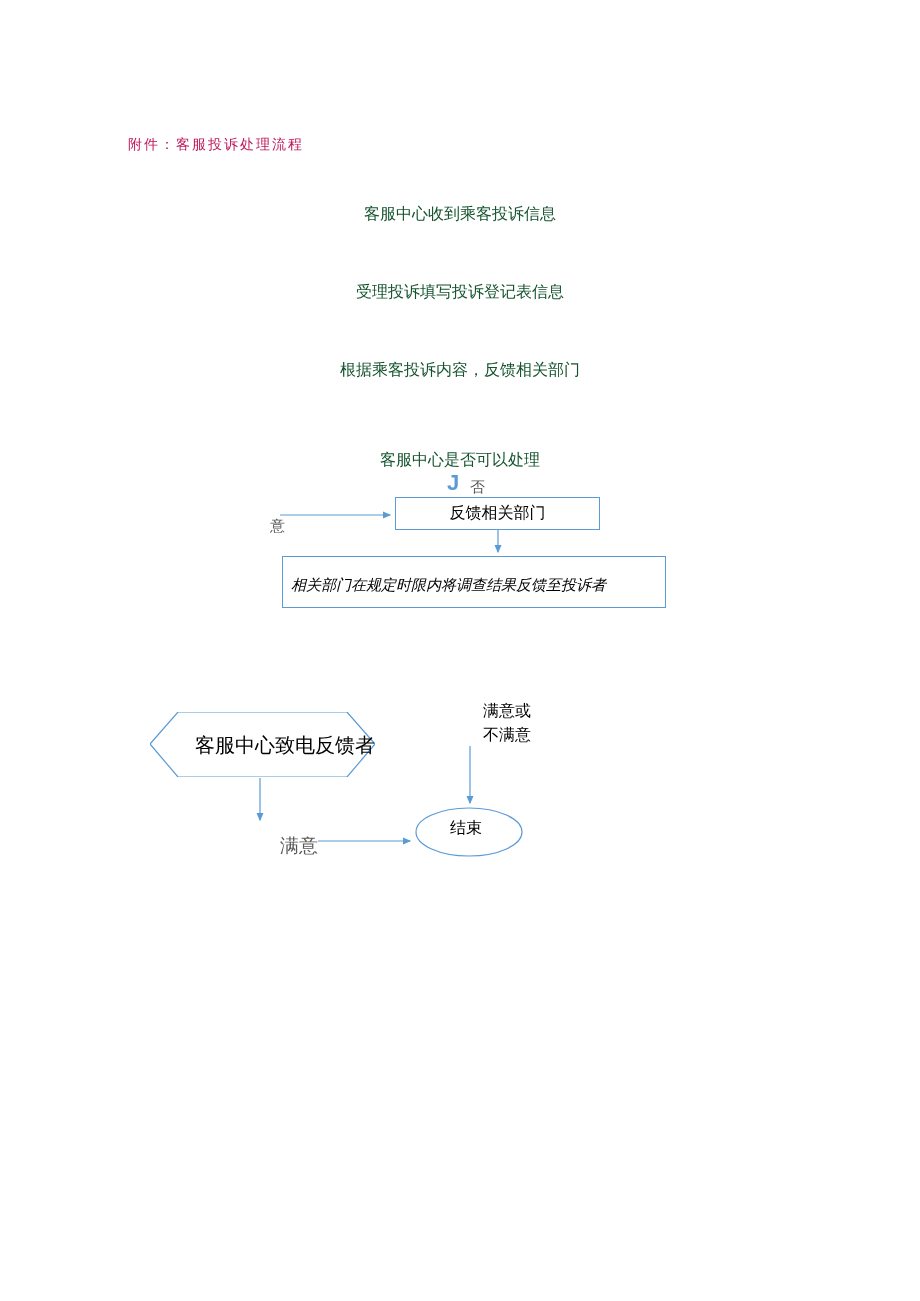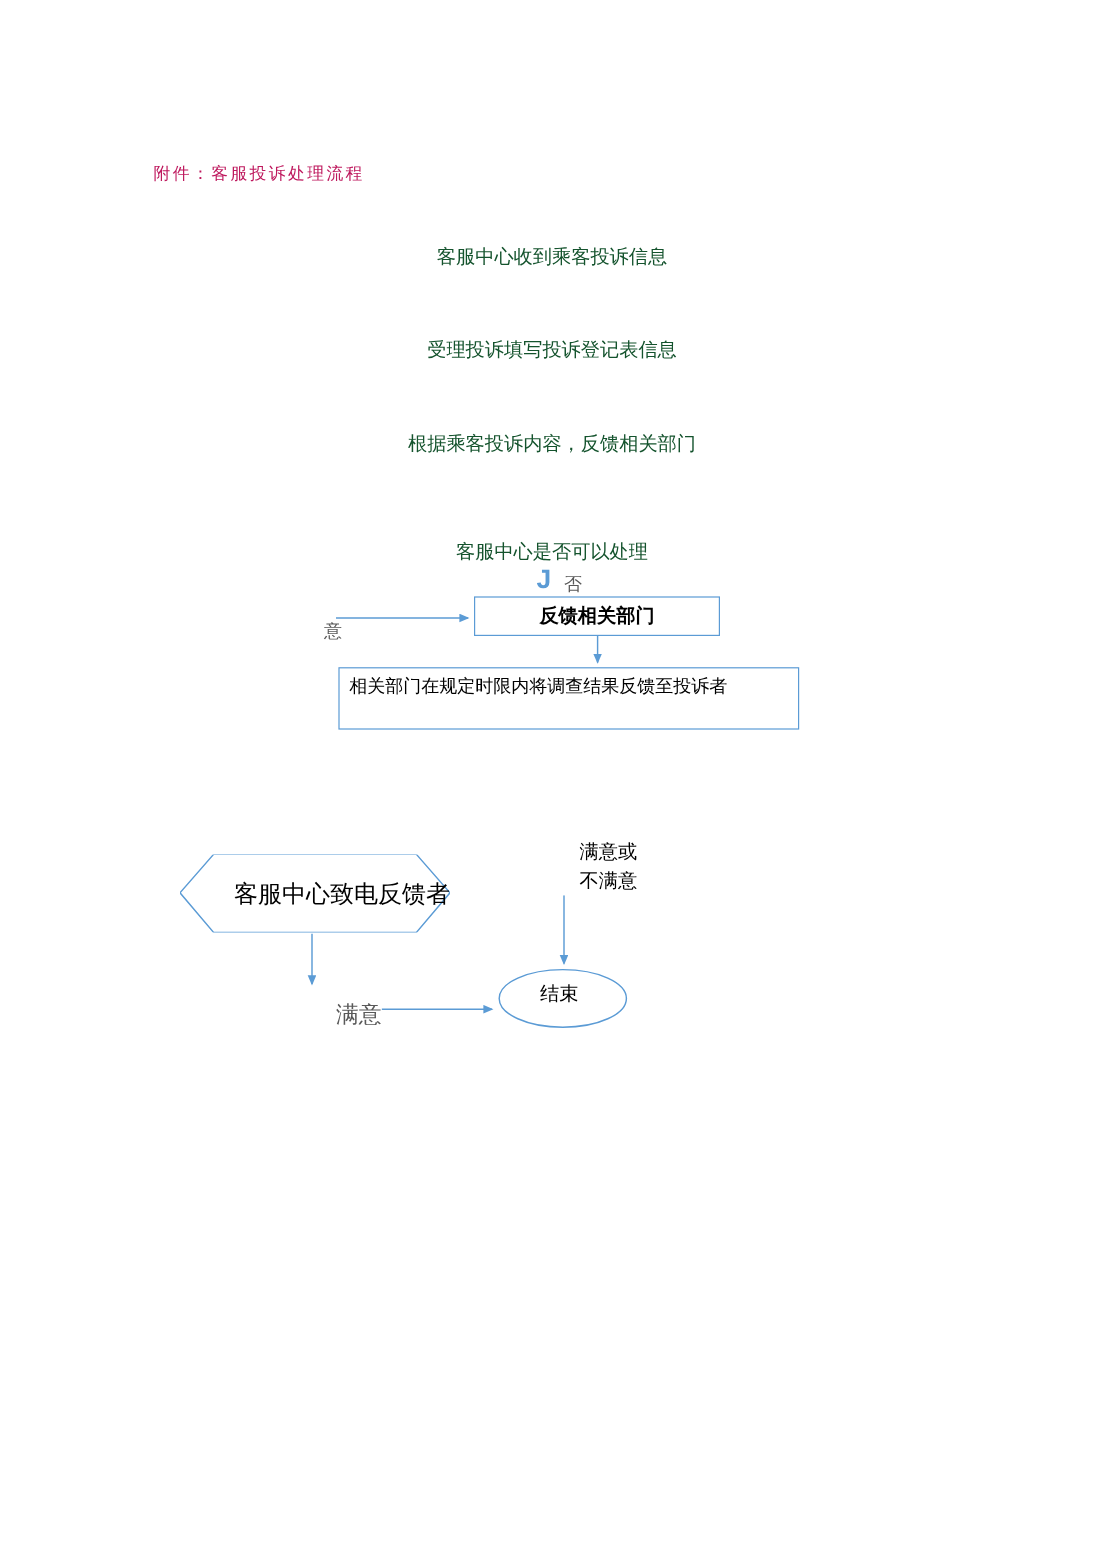--- a/index.html
+++ b/index.html
@@ -55,40 +55,40 @@
       top: 497px;
       left: 395px;
       width: 205px;
       height: 33px;
       border: 1px solid #5b9bd5;
       display: flex;
       align-items: center;
       justify-content: center;
       font-size: 16px;
       color: #000;
-      font-weight: bold;
     }
     .yi-label {
       position: absolute;
       top: 517px;
       left: 270px;
       font-size: 15px;
       color: #595959;
     }
     .box2 {
       position: absolute;
       top: 556px;
       left: 282px;
       width: 384px;
       height: 52px;
       border: 1px solid #5b9bd5;
-      padding: 6px 8px;
+      padding: 18px 8px;
       font-size: 15px;
       color: #000;
       line-height: 1.4;
+      font-style: italic;
     }
     .hex {
       position: absolute;
       top: 712px;
       left: 150px;
       width: 225px;
       height: 65px;
     }
     .hex-label {
       position: absolute;

